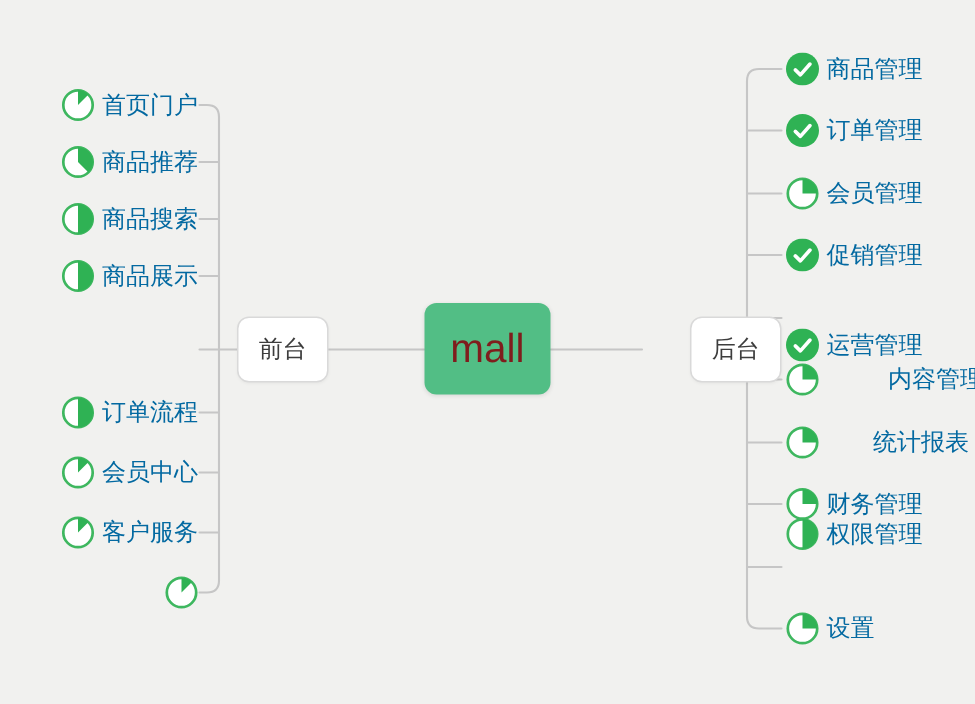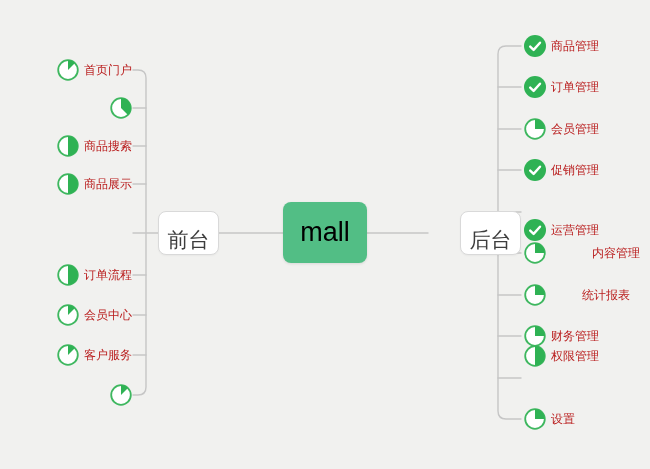--- a/index.html
+++ b/index.html
@@ -30,35 +30,34 @@
   }
   .node-root{
     left:283px;top:202px;width:84px;height:61px;
     color:#fff;
     font-size:27px;
     box-shadow:0 1px 3px rgba(0,0,0,0.10);
   }
   .node-branch{
     background:#ffffff;
     border:1px solid #d9d9d9;
-    font-size:21px;
+    font-size:16px;
     color:#3d3d3d;
     box-shadow:0 1px 2px rgba(0,0,0,0.04);
-    align-items:flex-end;
   }
   #node-front{left:158px;top:211px;width:61px;height:44px;}
   #node-back{left:428px;top:211px;width:61px;height:44px;margin-left:32px;}
   .item{
     position:absolute;
     height:24px;
     display:flex;
     align-items:center;
     gap:5px;
-    font-size:12px;
-    color:#b91c1c;
+    font-size:16px;
+    color:#0369a1;
     white-space:nowrap;
   }
   .item svg{flex:none;display:block;}
 </style>
 </head>
 <body style="background: rgb(241, 241, 239);">
 
 <div class="stage" style="background: rgb(241, 241, 239);">
   <svg class="connectors" id="connectors" width="650" height="469">
       <path d="M 133 70 H 138 Q 146 70 146 78 V 387 Q 146 395 138 395 H 133" fill="none" stroke="#c6c6c6" stroke-width="1.4" stroke-linecap="round"></path>
@@ -76,21 +75,21 @@
       <path d="M 498 87 H 521" fill="none" stroke="#c6c6c6" stroke-width="1.4" stroke-linecap="round"></path>
       <path d="M 498 129 H 521" fill="none" stroke="#c6c6c6" stroke-width="1.4" stroke-linecap="round"></path>
       <path d="M 498 170 H 521" fill="none" stroke="#c6c6c6" stroke-width="1.4" stroke-linecap="round"></path>
       <path d="M 498 212 H 521" fill="none" stroke="#c6c6c6" stroke-width="1.4" stroke-linecap="round"></path>
       <path d="M 498 253 H 521" fill="none" stroke="#c6c6c6" stroke-width="1.4" stroke-linecap="round"></path>
       <path d="M 498 295 H 521" fill="none" stroke="#c6c6c6" stroke-width="1.4" stroke-linecap="round"></path>
       <path d="M 498 336 H 521" fill="none" stroke="#c6c6c6" stroke-width="1.4" stroke-linecap="round"></path>
       <path d="M 498 378 H 521" fill="none" stroke="#c6c6c6" stroke-width="1.4" stroke-linecap="round"></path>
     </svg>
 
-  <div class="node node-root" id="node-root" style="background: rgb(82, 190, 133); color: #000000; text-align: right;">
+  <div class="node node-root" id="node-root" style="background: rgb(82, 190, 133); color: #7f1d1d; text-align: right;">
     <span>mall</span>
   </div>
 
   <div class="node node-branch" id="node-front">
     <span>前台</span>
   </div>
 
   <div class="node node-branch" id="node-back">
     <span>后台</span>
   </div>
@@ -99,20 +98,21 @@
     <circle cx="11" cy="11" r="9.8" fill="#ffffff" stroke="#3eb75f" stroke-width="1.8"></circle>
     <path d="M 11 11 L 11 1.0999999999999996 A 9.9 9.9 0 0 1 18.00 4.00 Z" fill="#2fb254"></path>
   </svg>
       <span>首页门户</span>
     </div>
     <div class="item" style="top: 96px; right: 518px;">
       <svg width="22" height="22" viewBox="0 0 22 22">
     <circle cx="11" cy="11" r="9.8" fill="#ffffff" stroke="#3eb75f" stroke-width="1.8"></circle>
     <path d="M 11 11 L 11 1.0999999999999996 A 9.9 9.9 0 0 1 18.00 18.00 Z" fill="#2fb254"></path>
   </svg>
+      <span>商品推荐</span>
     </div>
     <div class="item" style="top: 134px; right: 518px;">
       <svg width="22" height="22" viewBox="0 0 22 22">
     <circle cx="11" cy="11" r="9.8" fill="#ffffff" stroke="#3eb75f" stroke-width="1.8"></circle>
     <path d="M 11 11 L 11 1.0999999999999996 A 9.9 9.9 0 0 1 11.00 20.90 Z" fill="#2fb254"></path>
   </svg>
       <span>商品搜索</span>
     </div>
     <div class="item" style="top: 172px; right: 518px;">
       <svg width="22" height="22" viewBox="0 0 22 22">

